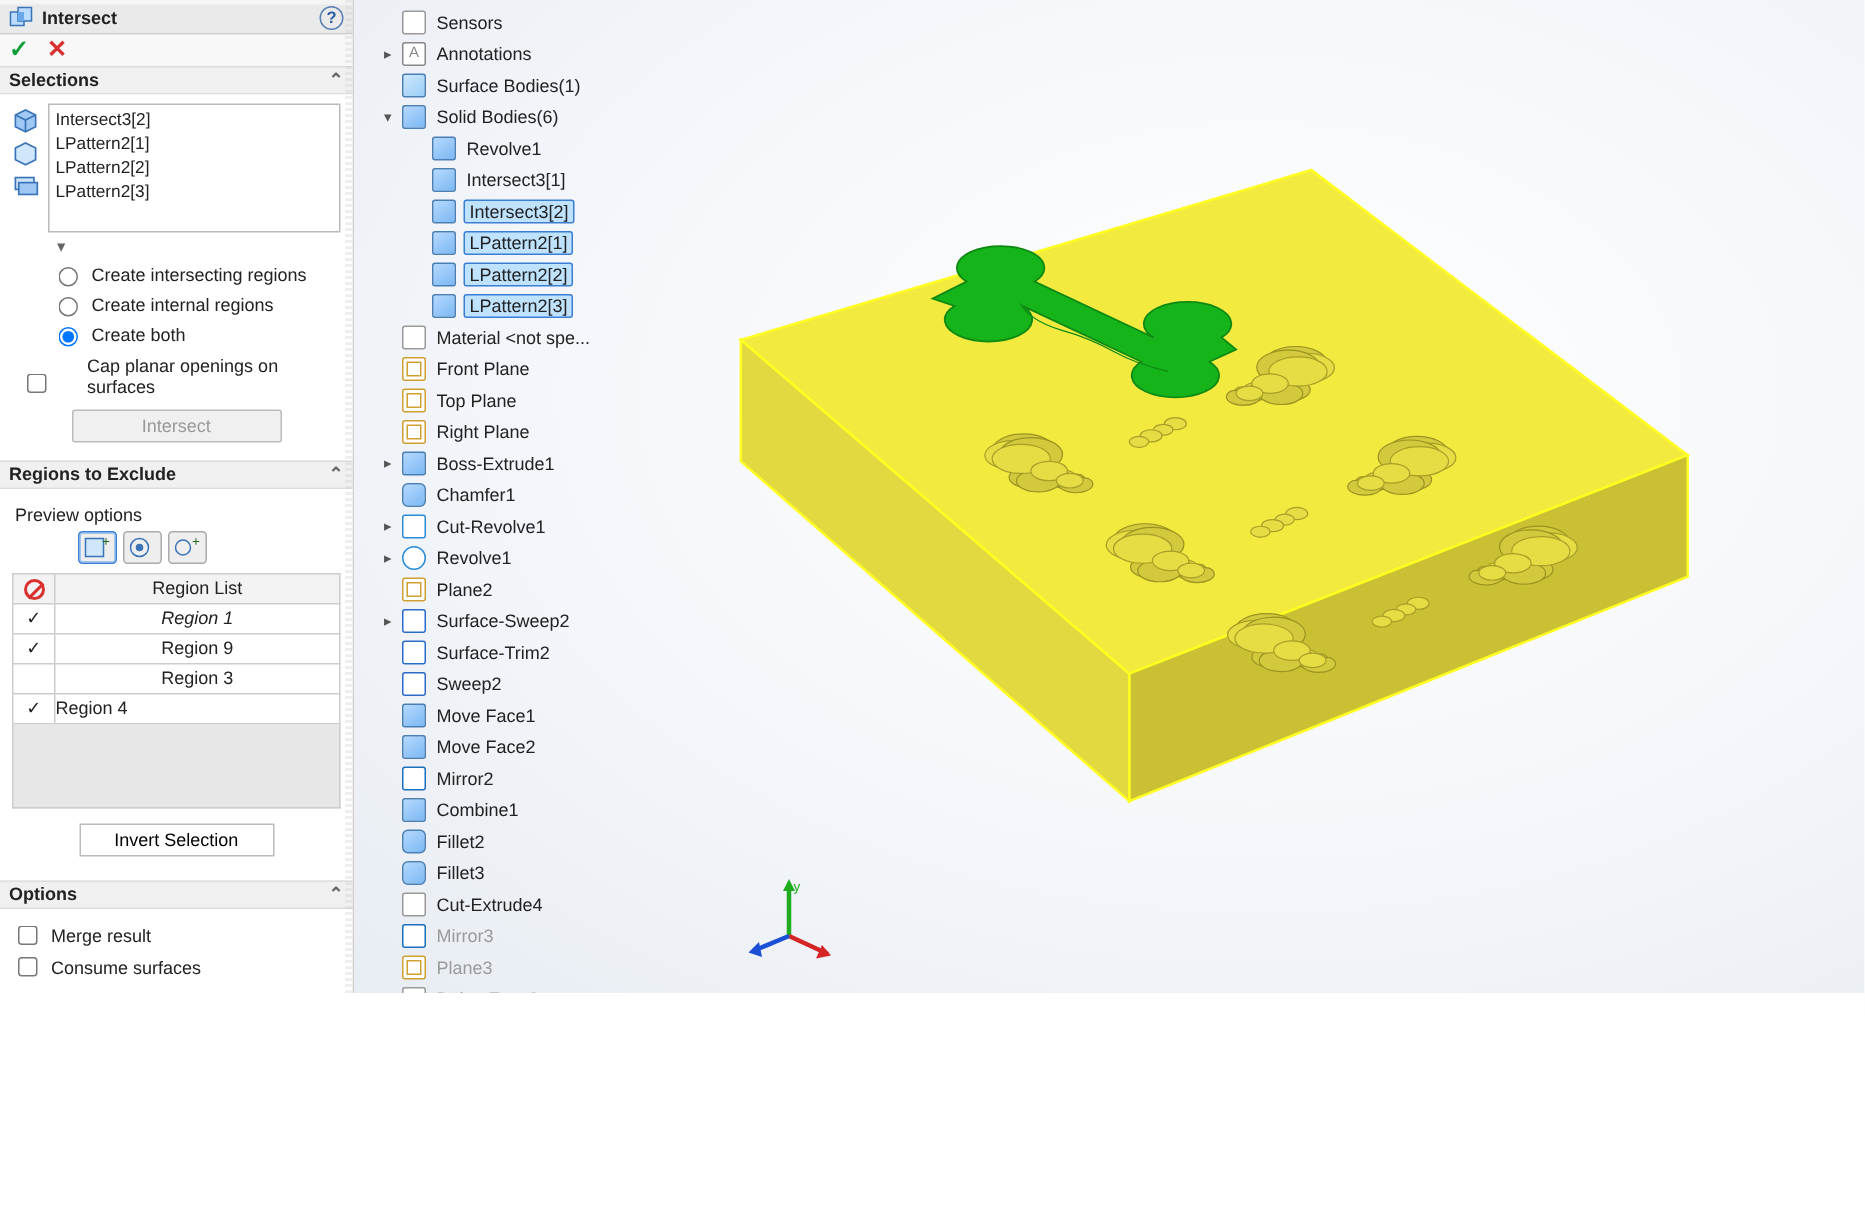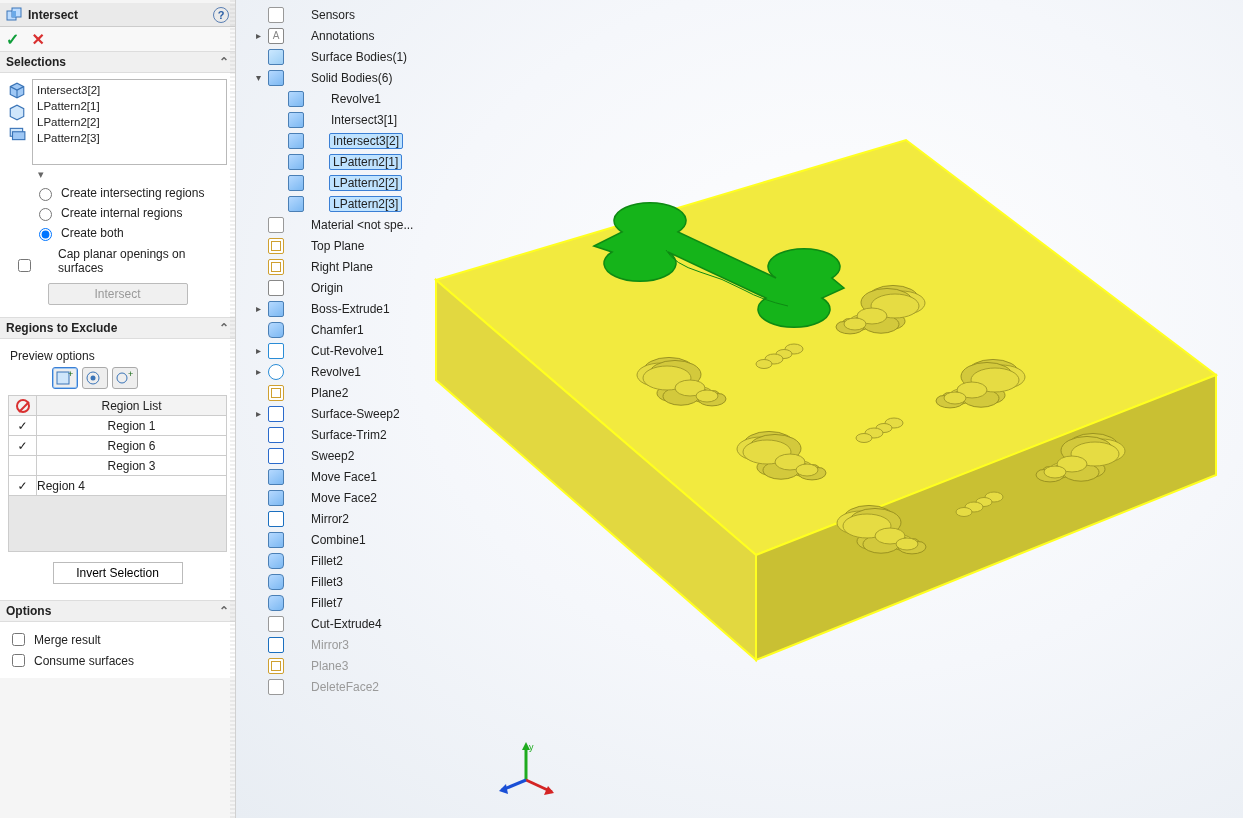--- a/index.html
+++ b/index.html
@@ -4,21 +4,21 @@
 <style>
   * { box-sizing: border-box; }
   body {
     margin: 0;
     font-family: "Segoe UI", Tahoma, sans-serif;
     font-size: 12px;
     background: #fff;
     color: #222;
     user-select: none;
   }
-  .root { display: flex; width: 1243px; height: 818px; }
+  .root { display: flex; width: 1243px; height: 662px; }
   
   .panel {
     width: 236px;
     border-right: 1px solid #d0d0d0;
     display: flex;
     flex-direction: column;
     background: #f5f5f5;
     position: relative;
   }
   .panel .top-tabs { height: 3px; background:#f5f5f5; }
@@ -93,21 +93,21 @@
     background:transparent;
     font-size:12px; color:#222;
   }
   .tree .node { display:flex; align-items:center; height:21px; gap:5px; padding-left:var(--ind,0px); white-space:nowrap;}
   .tree .node .tw { width:9px; text-align:center; font-size:10px; color:#555; cursor:pointer;}
   .tree .node .tw.empty { cursor:default;}
   .tree .node .nic { width:16px; height:16px; flex-shrink:0;}
   .tree .node.sel .lbl {
     background:#bfe3ff; border:1px solid #3a7fd5; padding:0 3px; border-radius:2px;
   }
-  .tree .node .lbl { padding:0 2px;margin-left:20px; }
+  .tree .node .lbl { padding:0 2px; }
   .tree .node.dim .lbl { color:#9a9a9a; }
   .tree .node.sel .nic { filter: none; }
 
   
   .triad { position:absolute; left:260px; bottom:18px; width:60px; height:60px; }
 
   
   .fi { width:16px; height:16px; border-radius:2px; }
   .fi-cube { background:linear-gradient(145deg,#b5d9ff,#7cb8f2); border:1px solid #4a7fb5;}
   .fi-plane { background:#fff; border:1px solid #cfa030; position:relative;}
@@ -238,25 +238,25 @@
       <table class="region-table">
         <tbody>
             <tr>
           <th class="ckcol"><span class="no-icon"></span></th>
           <th class="hdr">Region List</th>
         </tr>
         </tbody>
           <tbody id="region-rows">
             <tr>
               <td class="ckcol">✓</td>
-              <td style="text-align: center;">Region   1</td>
+              <td style="text-align: center; font-style: italic;">Region   1</td>
             </tr>
             <tr>
               <td class="ckcol">✓</td>
-              <td style="text-align: center;">Region   6</td>
+              <td style="text-align: center;">Region   9</td>
             </tr>
             <tr>
               <td class="ckcol"></td>
               <td style="text-align: center;">Region   3</td>
             </tr>
             <tr>
               <td class="ckcol">✓</td>
               <td style="text-align: left;">Region   4</td>
             </tr>
           </tbody>
@@ -414,31 +414,31 @@
           <span class="lbl">LPattern2[3]</span>
         </div>
         <div class="node" style="--ind: 0px;">
           <span class="tw empty"></span>
           <span class="nic fi fi-mat"></span>
           <span class="lbl">Material &lt;not spe...</span>
         </div>
         <div class="node" style="--ind: 0px;">
           <span class="tw empty"></span>
           <span class="nic fi fi-plane"></span>
+          <span class="lbl">Front Plane</span>
+        </div>
+        <div class="node" style="--ind: 0px;">
+          <span class="tw empty"></span>
+          <span class="nic fi fi-plane"></span>
           <span class="lbl">Top Plane</span>
         </div>
         <div class="node" style="--ind: 0px;">
           <span class="tw empty"></span>
           <span class="nic fi fi-plane"></span>
           <span class="lbl">Right Plane</span>
-        </div>
-        <div class="node" style="--ind: 0px;">
-          <span class="tw empty"></span>
-          <span class="nic fi fi-origin"></span>
-          <span class="lbl">Origin</span>
         </div>
         <div class="node" style="--ind: 0px;">
           <span class="tw">▸</span>
           <span class="nic fi fi-cube"></span>
           <span class="lbl">Boss-Extrude1</span>
         </div>
         <div class="node" style="--ind: 0px;">
           <span class="tw empty"></span>
           <span class="nic fi fi-fillet"></span>
           <span class="lbl">Chamfer1</span>
@@ -498,25 +498,20 @@
           <span class="nic fi fi-fillet"></span>
           <span class="lbl">Fillet2</span>
         </div>
         <div class="node" style="--ind: 0px;">
           <span class="tw empty"></span>
           <span class="nic fi fi-fillet"></span>
           <span class="lbl">Fillet3</span>
         </div>
         <div class="node" style="--ind: 0px;">
           <span class="tw empty"></span>
-          <span class="nic fi fi-fillet"></span>
-          <span class="lbl">Fillet7</span>
-        </div>
-        <div class="node" style="--ind: 0px;">
-          <span class="tw empty"></span>
           <span class="nic fi fi-cutx"></span>
           <span class="lbl">Cut-Extrude4</span>
         </div>
         <div class="node dim" style="--ind: 0px;">
           <span class="tw empty"></span>
           <span class="nic fi fi-mirror"></span>
           <span class="lbl">Mirror3</span>
         </div>
         <div class="node dim" style="--ind: 0px;">
           <span class="tw empty"></span>

